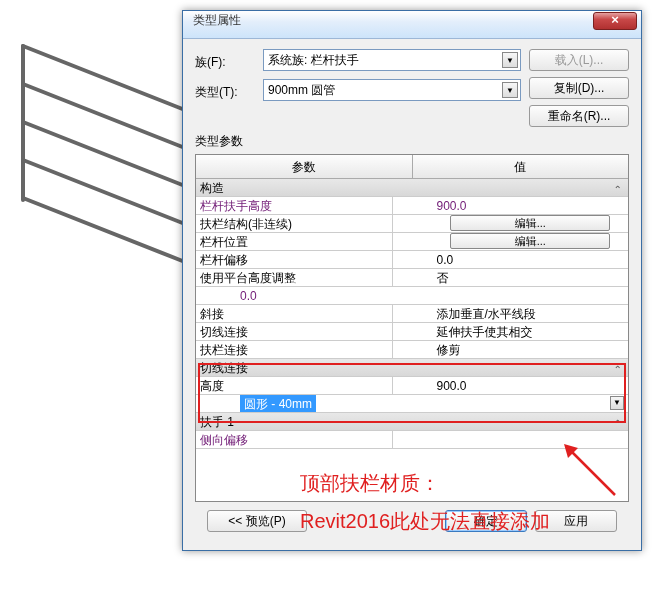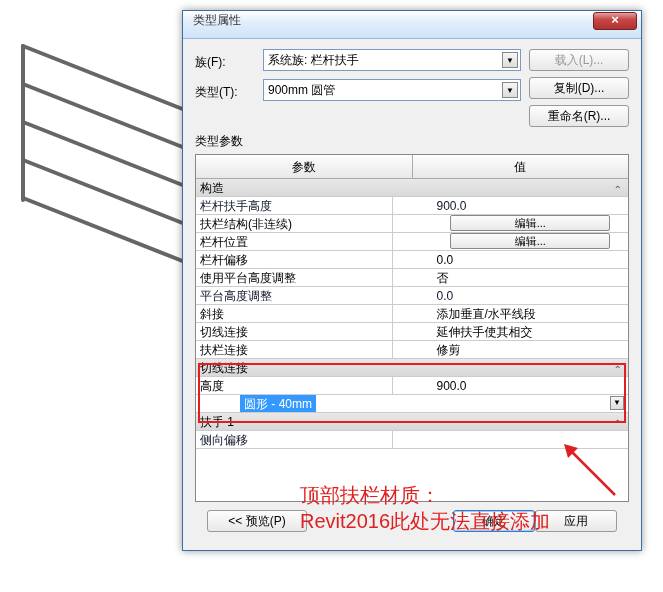--- a/index.html
+++ b/index.html
@@ -30,30 +30,30 @@
 .grid { border: 1px solid #888; background: #fff; height: 348px; overflow-y: auto; position: relative; }
 .ghead { display: flex; background: linear-gradient(#fdfdfd,#e8e8e8); border-bottom: 1px solid #aaa; height: 24px; }
 .ghead > div { flex: 1; text-align: center; line-height: 24px; border-right: 1px solid #aaa; }
 .ghead > div:last-child { border-right: none; }
 .grow { display: flex; border-bottom: 1px solid #ccc; height: 18px; line-height: 18px; }
 .grow > div { flex: 1; padding: 0 4px; border-right: 1px solid #ccc; overflow: hidden; white-space: nowrap; }
 .grow > div:last-child { border-right: none; margin-left: 40px; }
 .grow.cat { background: linear-gradient(#e8e8e8,#d8d8d8); font-weight: normal; position: relative; }
 .grow.cat > div:first-child { flex: 2; border-right: none; }
 .grow.cat .expand { position: absolute; right: 6px; top: 2px; font-size: 10px; color: #555; }
-.grow.dis { color: #0f172a; }
+.grow.dis { color: #701a75; }
 .grow .editbtn { margin: 0 auto; display: block; width: 160px; height: 16px; font-size: 11px; background: linear-gradient(#fdfdfd,#e8e8e8); border: 1px solid #888; border-radius: 2px; cursor: pointer; }
 .grow .sel { background: #3399ff; color: #fff; display: inline-block; padding: 0 4px; }
 .grow .ddarrow { float: right; width: 14px; height: 14px; background: linear-gradient(#f6f6f6,#ddd); border: 1px solid #888; text-align: center; line-height: 12px; font-size: 8px; margin-top: 1px; cursor: pointer; }
 
 .redbox { position: absolute; border: 2px solid #e02020; pointer-events: none; }
 .redarrow { position: absolute; width: 60px; height: 60px; pointer-events: none; }
 .annot { position: absolute; color: #e02020; font-size: 20px; font-weight: 500; pointer-events: none; white-space: nowrap; }
 
-.footer { display: flex; gap: 0; padding: 8px 12px; justify-content: flex-start; }
+.footer { display: flex; gap: 8px; padding: 8px 12px; justify-content: flex-start; }
 .footer .spacer { flex: 1; }
 .footer .btn { width: 82px; }
 .footer .btnprev { width: 100px; }
 .footer .btn.primary { border: 1px solid #3a7ac0; box-shadow: inset 0 0 0 1px #9cf; }
 </style>
 </head>
 <body>
 
 <div class="railing">
 <svg viewBox="0 0 200 240">
@@ -129,21 +129,20 @@
         </div>
       <div class="grow">
           <div>栏杆偏移</div>
           <div>0.0</div>
         </div>
       <div class="grow">
           <div>使用平台高度调整</div>
           <div>否</div>
         </div>
       <div class="grow dis">
-          <div>平台高度调整</div>
           <div>0.0</div>
         </div>
       <div class="grow">
           <div>斜接</div>
           <div>添加垂直/水平线段</div>
         </div>
       <div class="grow">
           <div>切线连接</div>
           <div>延伸扶手使其相交</div>
         </div>
@@ -183,14 +182,14 @@
       <button class="btn">应用</button>
     </div>
   </div>
 </div>
 
 <svg class="redarrow" style="left:560px; top:440px;" viewBox="0 0 60 60">
   <line x1="55" y1="55" x2="10" y2="10" stroke="#e02020" stroke-width="2.5"></line>
   <polygon points="4,4 18,8 8,18" fill="#e02020"></polygon>
 </svg>
 
-<div class="annot" style="left:300px; top:482px;">顶部扶栏材质：</div>
+<div class="annot" style="left:300px; top:470px;">顶部扶栏材质：</div>
 <div class="annot" style="left:300px; top:508px;">Revit2016此处无法直接添加</div>
 
 </body></html>

